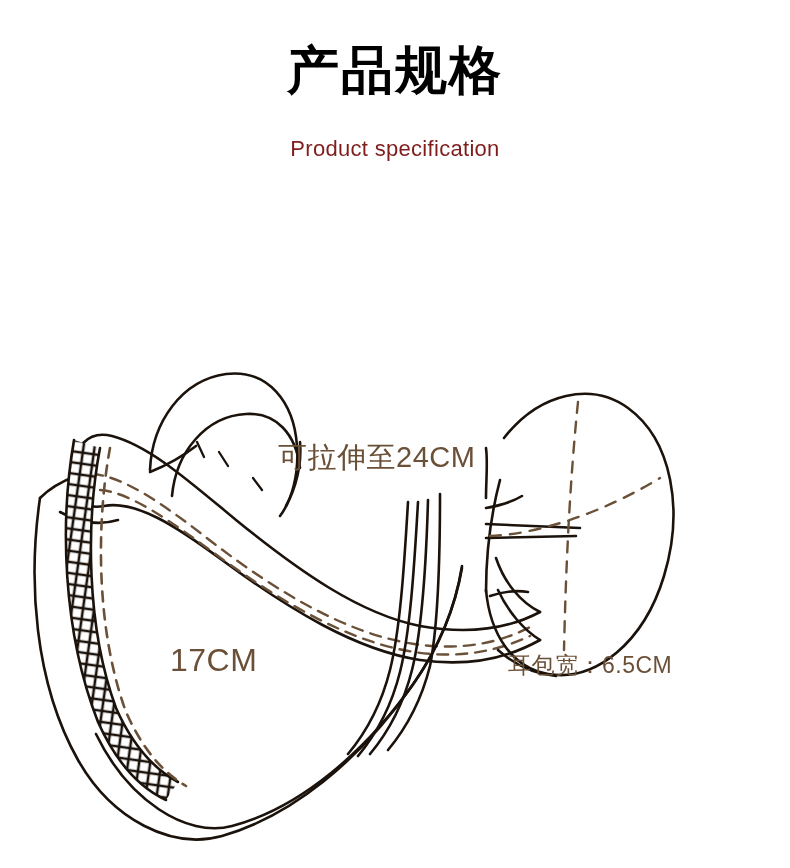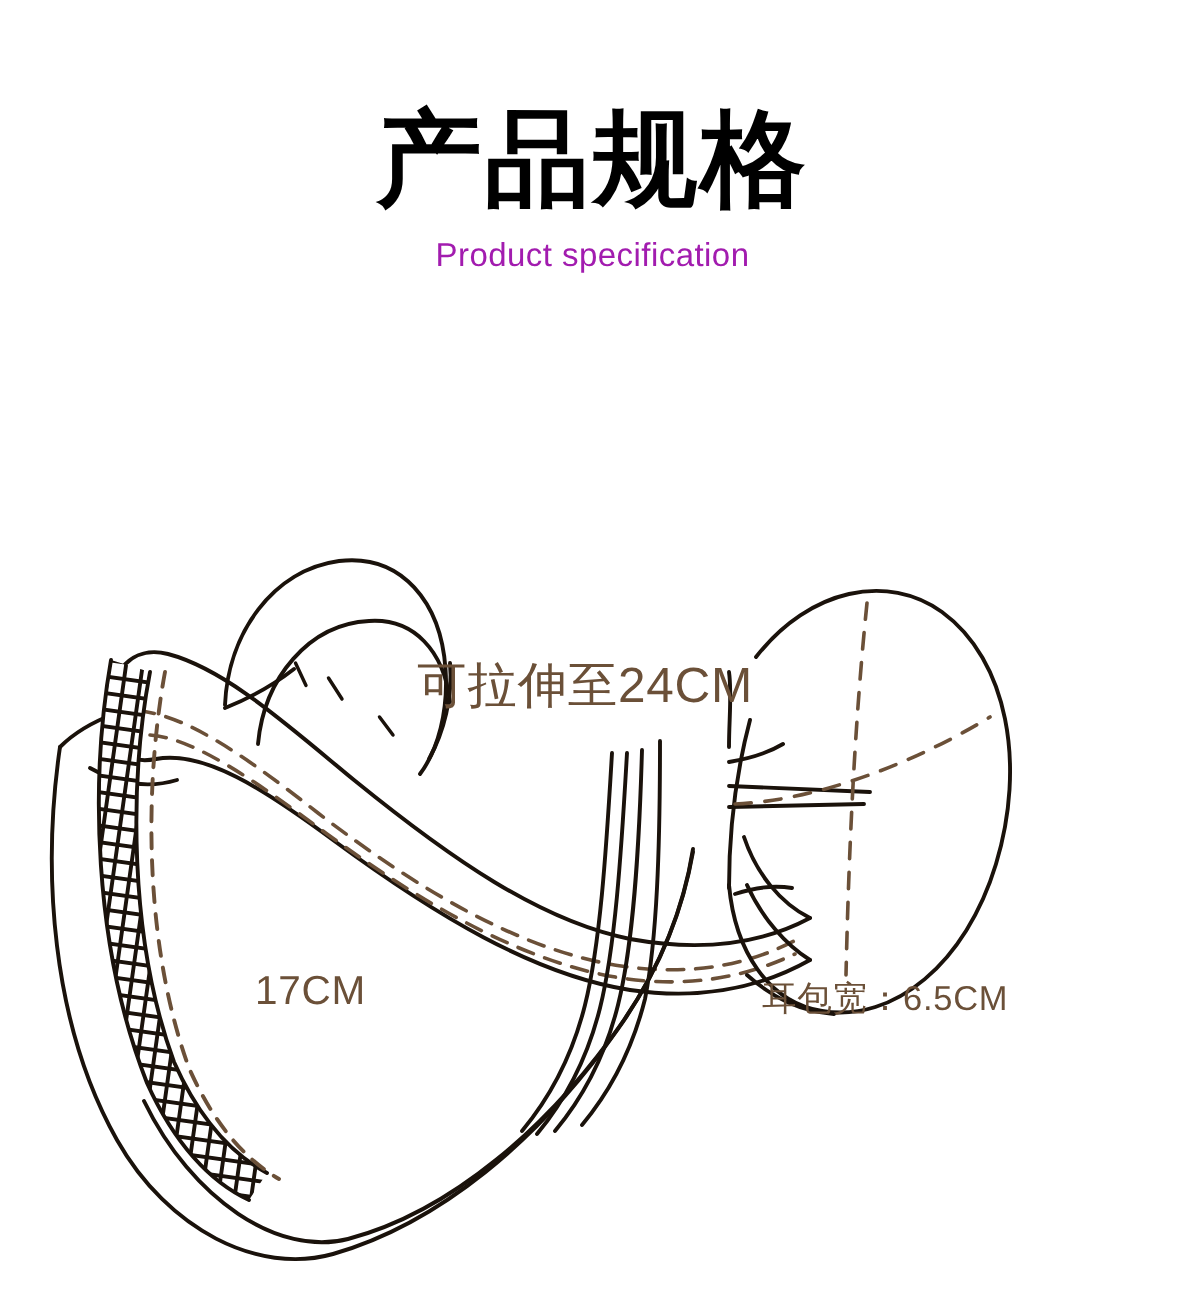--- a/index.html
+++ b/index.html
@@ -26,37 +26,37 @@
   
   .header {
     position: absolute;
     left: 0;
     top: 0;
     width: 790px;
     text-align: center;
   }
   .title-cn {
     margin: 0;
-    padding-top: 70px;
-    font-family: "Liberation Sans", "DejaVu Sans", sans-serif;
-    font-size: 70px;
+    padding-top: 34px;
+    font-family: "Liberation Sans", "DejaVu Sans", sans-serif;
+    font-size: 52px;
     line-height: 72px;
     font-weight: 700;
     letter-spacing: 2px;
     color: #000000;
   }
   .title-en {
-    margin: 1px;
+    margin: 16px;
     padding-top: 14px;
     font-family: "Liberation Sans", "DejaVu Sans", sans-serif;
     font-size: 22px;
     line-height: 26px;
     font-weight: 400;
     letter-spacing: 0.3px;
-    color: #a21caf;
+    color: #7f1d1d;
   }
 
   
   .illustration {
     position: absolute;
     left: 0;
     top: 330px;
     width: 790px;
     height: 538px;
   }
@@ -71,42 +71,42 @@
     position: absolute;
     color: #6b5038;
     font-family: "Liberation Sans", "DejaVu Sans", sans-serif;
     font-weight: 400;
     white-space: pre;
     user-select: none;
   }
   .annot-stretch {
     left: 278px;
     top: 440px;
-    font-size: 33px;
+    font-size: 29px;
     line-height: 34px;
     letter-spacing: 0.5px;
   }
   .annot-cup-length {
     left: 650px;
     top: 492px;
     font-size: 27px;
     line-height: 34px;
     letter-spacing: 0.5px;
   }
   .annot-cup-width {
     left: 508px;
     top: 648px;
     font-size: 23px;
     line-height: 34px;
     letter-spacing: 0.5px;
   }
   .annot-length {
     left: 170px;
     top: 643px;
-    font-size: 27px;
+    font-size: 32px;
     line-height: 34px;
     letter-spacing: 0.5px;
   }
 </style>
 </head>
 <body>
 
 <div class="page">
 
   <div class="header">

